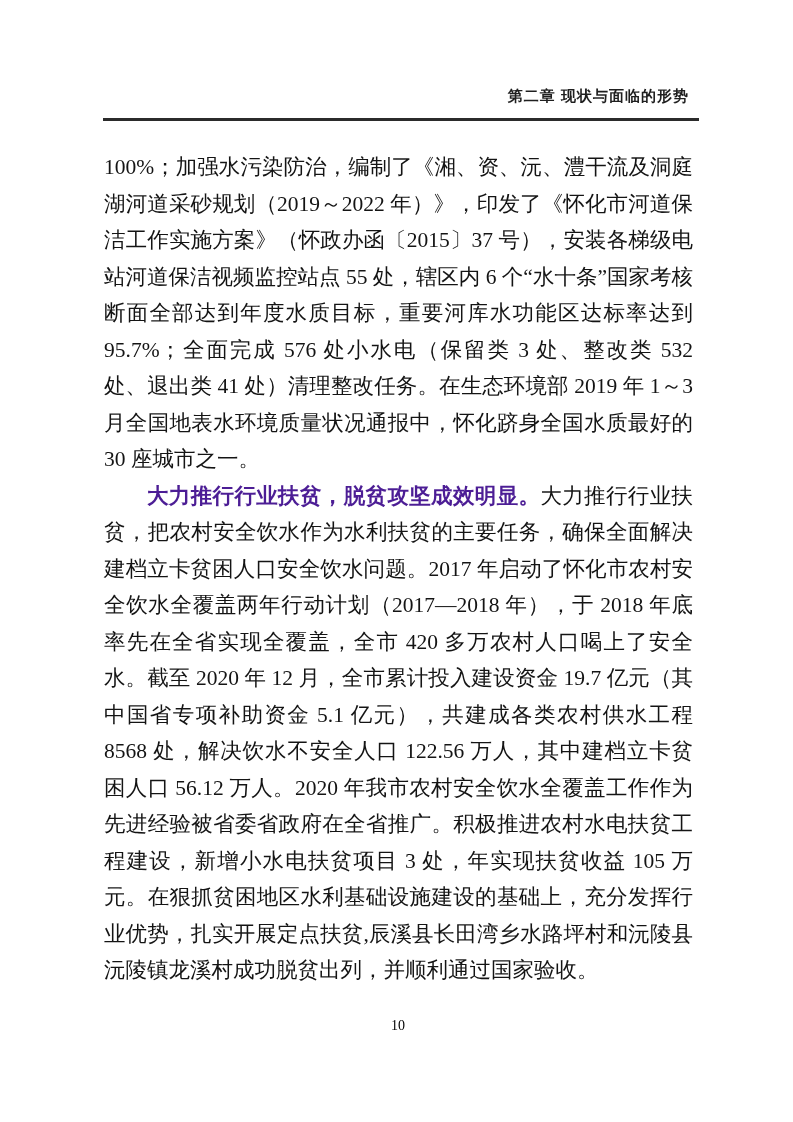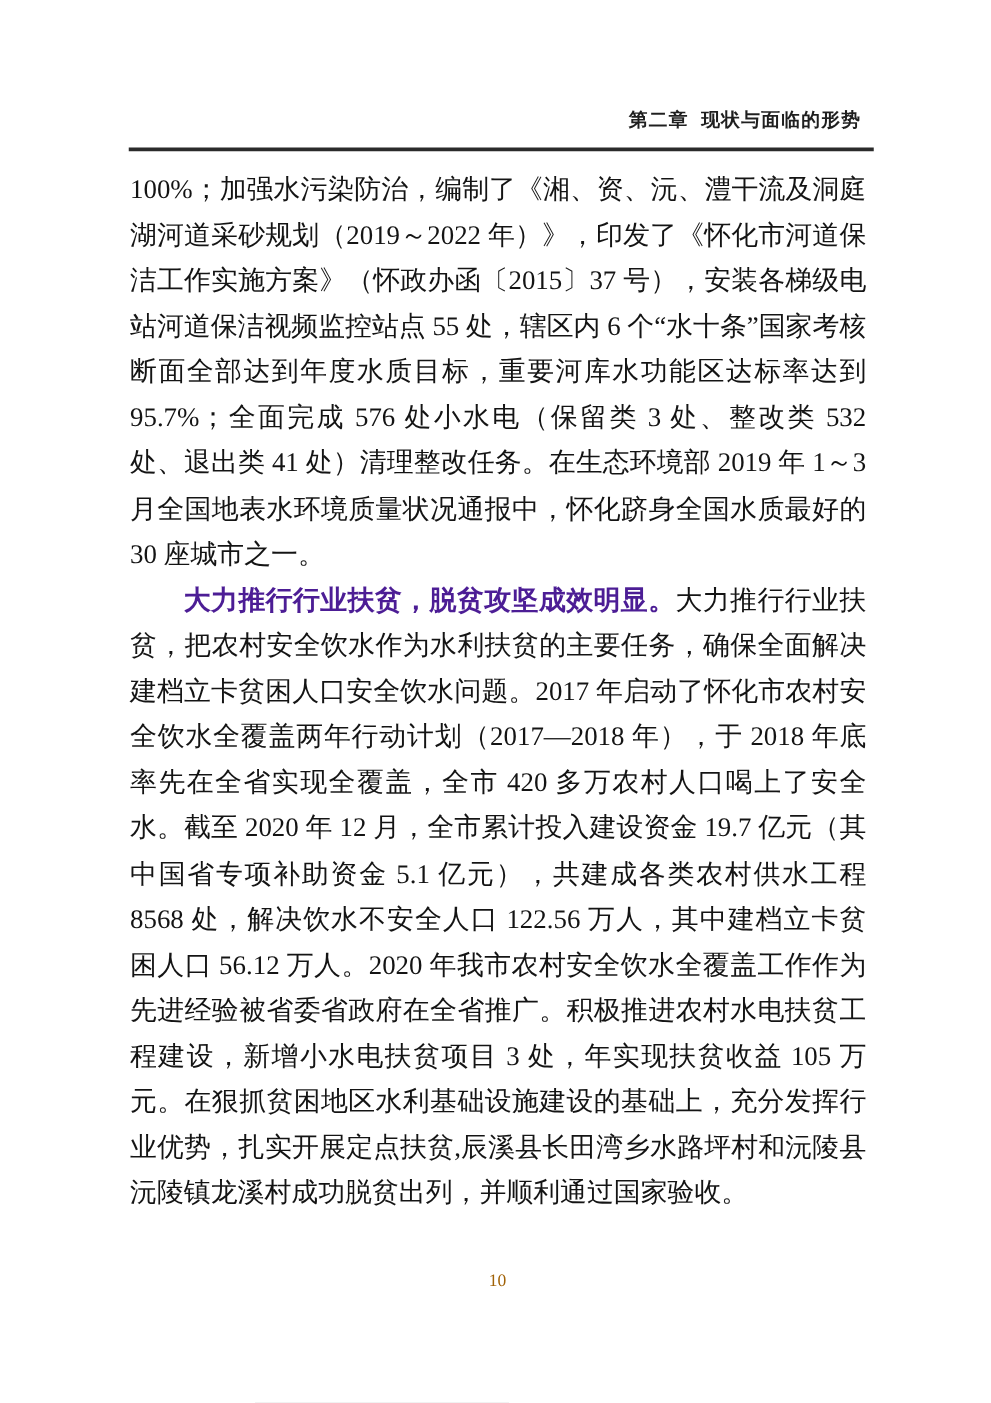--- a/index.html
+++ b/index.html
@@ -12,37 +12,37 @@
     background: #ffffff;
     overflow: hidden;
     font-family: "Liberation Serif", "DejaVu Serif", serif;
   }
   .chapter-header {
     position: absolute;
     top: 87px;
     left: 103px;
     width: 586px;
     text-align: right;
-    font-family: Liberation Mono, monospace;
+    font-family: Liberation Sans, sans-serif;
     font-weight: 700;
     font-size: 15px;
     letter-spacing: 1px;
     color: #1f1f1f;
   }
   .header-rule {
     position: absolute;
     top: 118px;
     left: 103px;
     width: 596px;
     height: 2.6px;
     background: #2b2b2b;
   }
   .page-body {
     position: absolute;
-    top: 133px;
+    top: 149px;
     left: 104px;
     width: 589px;
     font-size: 21.5px;
     line-height: 36.5px;
     color: #141414;
     text-align: justify;
     text-justify: inter-character;
   }
   .page-body p { margin: 0; }
   .para-indent { text-indent: 2em; }
@@ -51,21 +51,21 @@
     font-weight: 700;
     color: #4c1d95;
   }
   .page-number {
     position: absolute;
     top: 1018px;
     left: 103px;
     width: 590px;
     text-align: center;
     font-size: 14px;
-    color: #a16207;
+    color: #000000;
     font-family: "Liberation Serif", "DejaVu Serif", serif;
   }
 </style>
 </head>
 <body>
 
 <div class="page">
 
   <div class="chapter-header">
     <span>第二章  现状与面临的形势</span>

